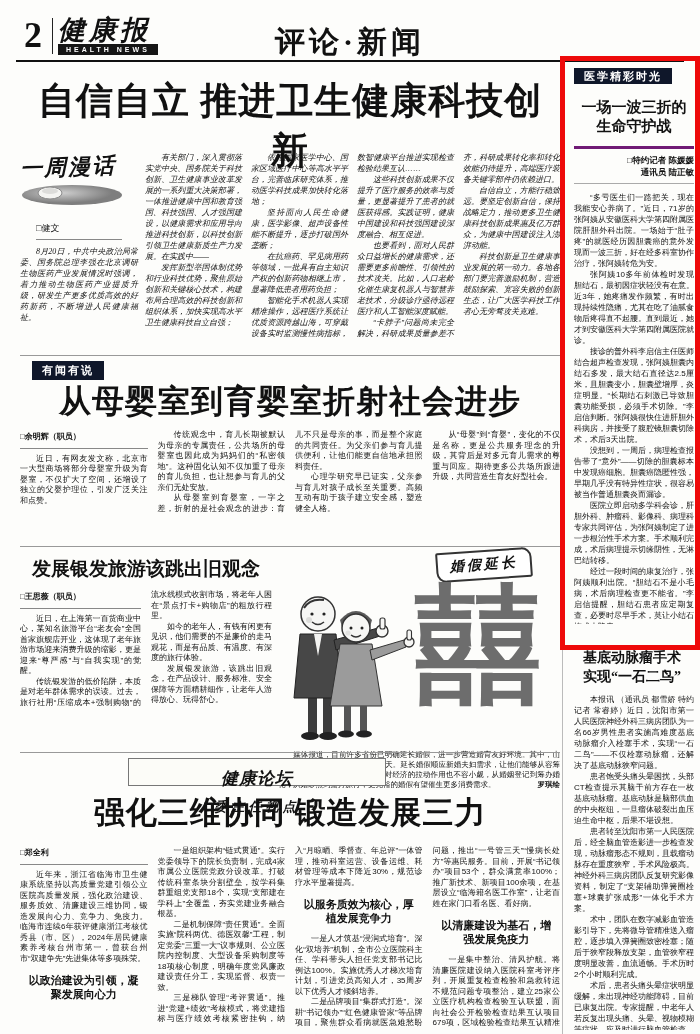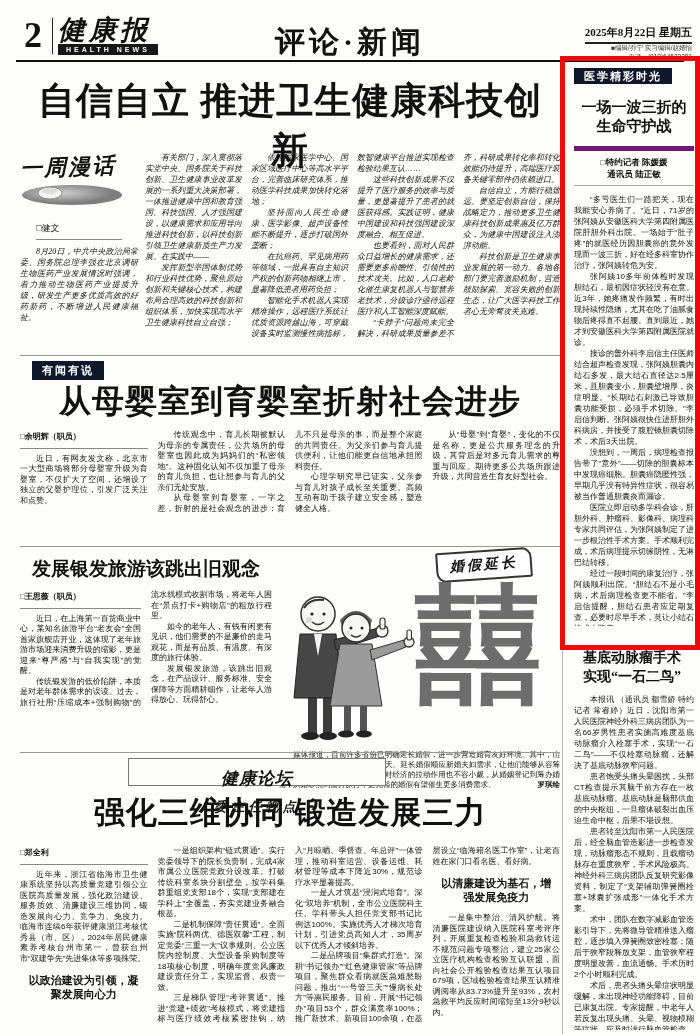--- a/index.html
+++ b/index.html
@@ -65,45 +65,40 @@
               display:flex;align-items:center;gap:8px;padding:0 8px;flex-direction:column;}
   #forum-logo .lg1{font:bold italic 17px "Liberation Serif",serif;letter-spacing:1px;}
   #forum-logo .lg2{font:bold italic 13px "DejaVu Serif",serif;letter-spacing:4px;}
   #forum-hl{left:20px;top:792px;width:540px;text-align:center;font:bold 31px "Liberation Serif",serif;letter-spacing:1px;}
   #forum-cols{left:20px;top:846px;width:540px;height:184px;overflow:hidden;column-count:4;column-gap:10px;}
 
   
   #vrule{left:562px;top:66px;width:1px;height:968px;background:#bbb;}
   #sidebar{left:574px;top:66px;width:120px;}
   #sb-title{text-align:center;font:bold 15px "Liberation Serif",serif;line-height:19px;margin:14px 0 10px 0;}
-  #sb-byline{border-top:5px solid #701a75;border-bottom:1px solid #aaa;padding:5px 0;margin-bottom:8px;
-             font-size:8.5px;line-height:12px;text-align:center;}
+  #sb-byline{border-top:3px solid #701a75;border-bottom:1px solid #aaa;padding:5px 0;margin-bottom:8px;
+             font-size:8.5px;line-height:12px;text-align:right;}
   #sb-byline b{font-weight:bold;}
   #sb-body{height:432px;overflow:hidden;}
   #sn-hl{left:568px;top:648px;width:128px;text-align:center;font:bold 14px "Liberation Serif",serif;line-height:19px;}
   #sn-body{left:574px;top:694px;width:120px;height:336px;overflow:hidden;}
 
   
   #redbox{left:560px;top:56px;width:130px;height:584px;border:5px solid #ee0a0a;pointer-events:none;z-index:9;}
 </style>
 </head>
 <body>
 
 <div id="paper">
 
   <div class="abs" id="pagenum">2</div>
   <div class="abs" id="pnrule"></div>
   <div class="abs" id="masthead">健康报</div>
   <div class="abs" id="mastbox">HEALTH NEWS</div>
   <div class="abs" id="section">评论·新闻</div>
-  <div class="abs" id="dateblk">
-    <span id="dateline">2025年8月22日 星期五</span>
-    <div class="hdsmall">■编辑/乔宁 实习编辑/赵婧怡</div>
-    <div class="hdsmall">电话：(010)64622281</div>
-  </div>
   <div class="abs" id="headrule"></div>
 
   <div class="abs" id="lead-hl">自信自立 推进卫生健康科技创新</div>
 
   <div class="abs" id="manhua">
     <div id="manhua-title">一周漫话</div>
     <svg width="112" height="26" viewBox="0 0 112 26">
       <defs>
           <radialGradient id="ink" cx="40%" cy="40%">
             <stop offset="0%" stop-color="#cfcfcf"></stop>
@@ -211,20 +206,21 @@
     <span class="lg2">委主任视点</span>
   </div>
   <div class="abs" id="forum-hl">强化三维协同 锻造发展三力</div>
   <div class="abs flow body8" id="forum-cols">
       <div class="flow-by">□郑全利</div>
       <p>近年来，浙江省临海市卫生健康系统坚持以高质量党建引领公立医院高质量发展，强化政治建设、服务质效、清廉建设三维协同，锻造发展向心力、竞争力、免疫力。临海市连续6年获评健康浙江考核优秀县（市、区），2024年居民健康素养考核台州市第一，曾获台州市“双建争先”先进集体等多项殊荣。</p>
       <div class="flow-sub">以政治建设为引领，凝聚发展向心力</div>
       <p>一是组织架构“链式贯通”。实行党委领导下的院长负责制，完成4家市属公立医院党政分设改革。打破传统科室条块分割壁垒，按学科集群重组党支部18个，实现“支部建在学科上”全覆盖，夯实党建业务融合根基。</p>
       <p>二是机制保障“责任贯通”。全面实施“院科两优、德医双馨”工程，制定党委“三重一大”议事规则、公立医院内控制度、大型设备采购制度等18项核心制度，明确年度党风廉政建设责任分工，实现监督、权责一致。</p>
       <p>三是梯队管理“考评贯通”。推进“党建+绩效”考核模式，将党建指标与医疗绩效考核紧密挂钩，纳入“月晾晒、季督查、年总评”一体管理，推动科室运营、设备运维、耗材管理等成本下降近30%，规范诊疗水平显著提高。</p>
+      <div class="flow-sub">以服务质效为核心，厚植发展竞争力</div>
       <p>一是人才筑基“浸润式培育”。深化“双培养”机制，全市公立医院科主任、学科带头人担任党支部书记比例达100%。实施优秀人才梯次培育计划，引进党员高知人才，35周岁以下优秀人才倾斜培养。</p>
       <p>二是品牌项目“集群式打造”。深耕“书记领办”“红色健康管家”等品牌项目，聚焦群众看病就医急难愁盼问题，推出“一号管三天”“慢病长处方”等惠民服务。目前，开展“书记领办”项目53个，群众满意率100%；推广新技术、新项目100余项，在基层设立“临海籍名医工作室”，让老百姓在家门口看名医、看好病。</p>
       <div class="flow-sub">以清廉建设为基石，增强发展免疫力</div>
       <p>一是集中整治、清风护航。将清廉医院建设纳入医院科室考评序列，开展重复检查检验和急救转运不规范问题专项整治，建立25家公立医疗机构检查检验互认联盟，面向社会公开检验检查结果互认项目679项，区域检验检查结果互认精准调阅率从83.73%提升至93%，农村急救平均反应时间缩短至13分9秒以内。</p>
     </div>
 
   <div class="abs" id="vrule"></div>
 
   <div class="abs" id="sidebar">
     <span id="sb-label">医学精彩时光</span>

